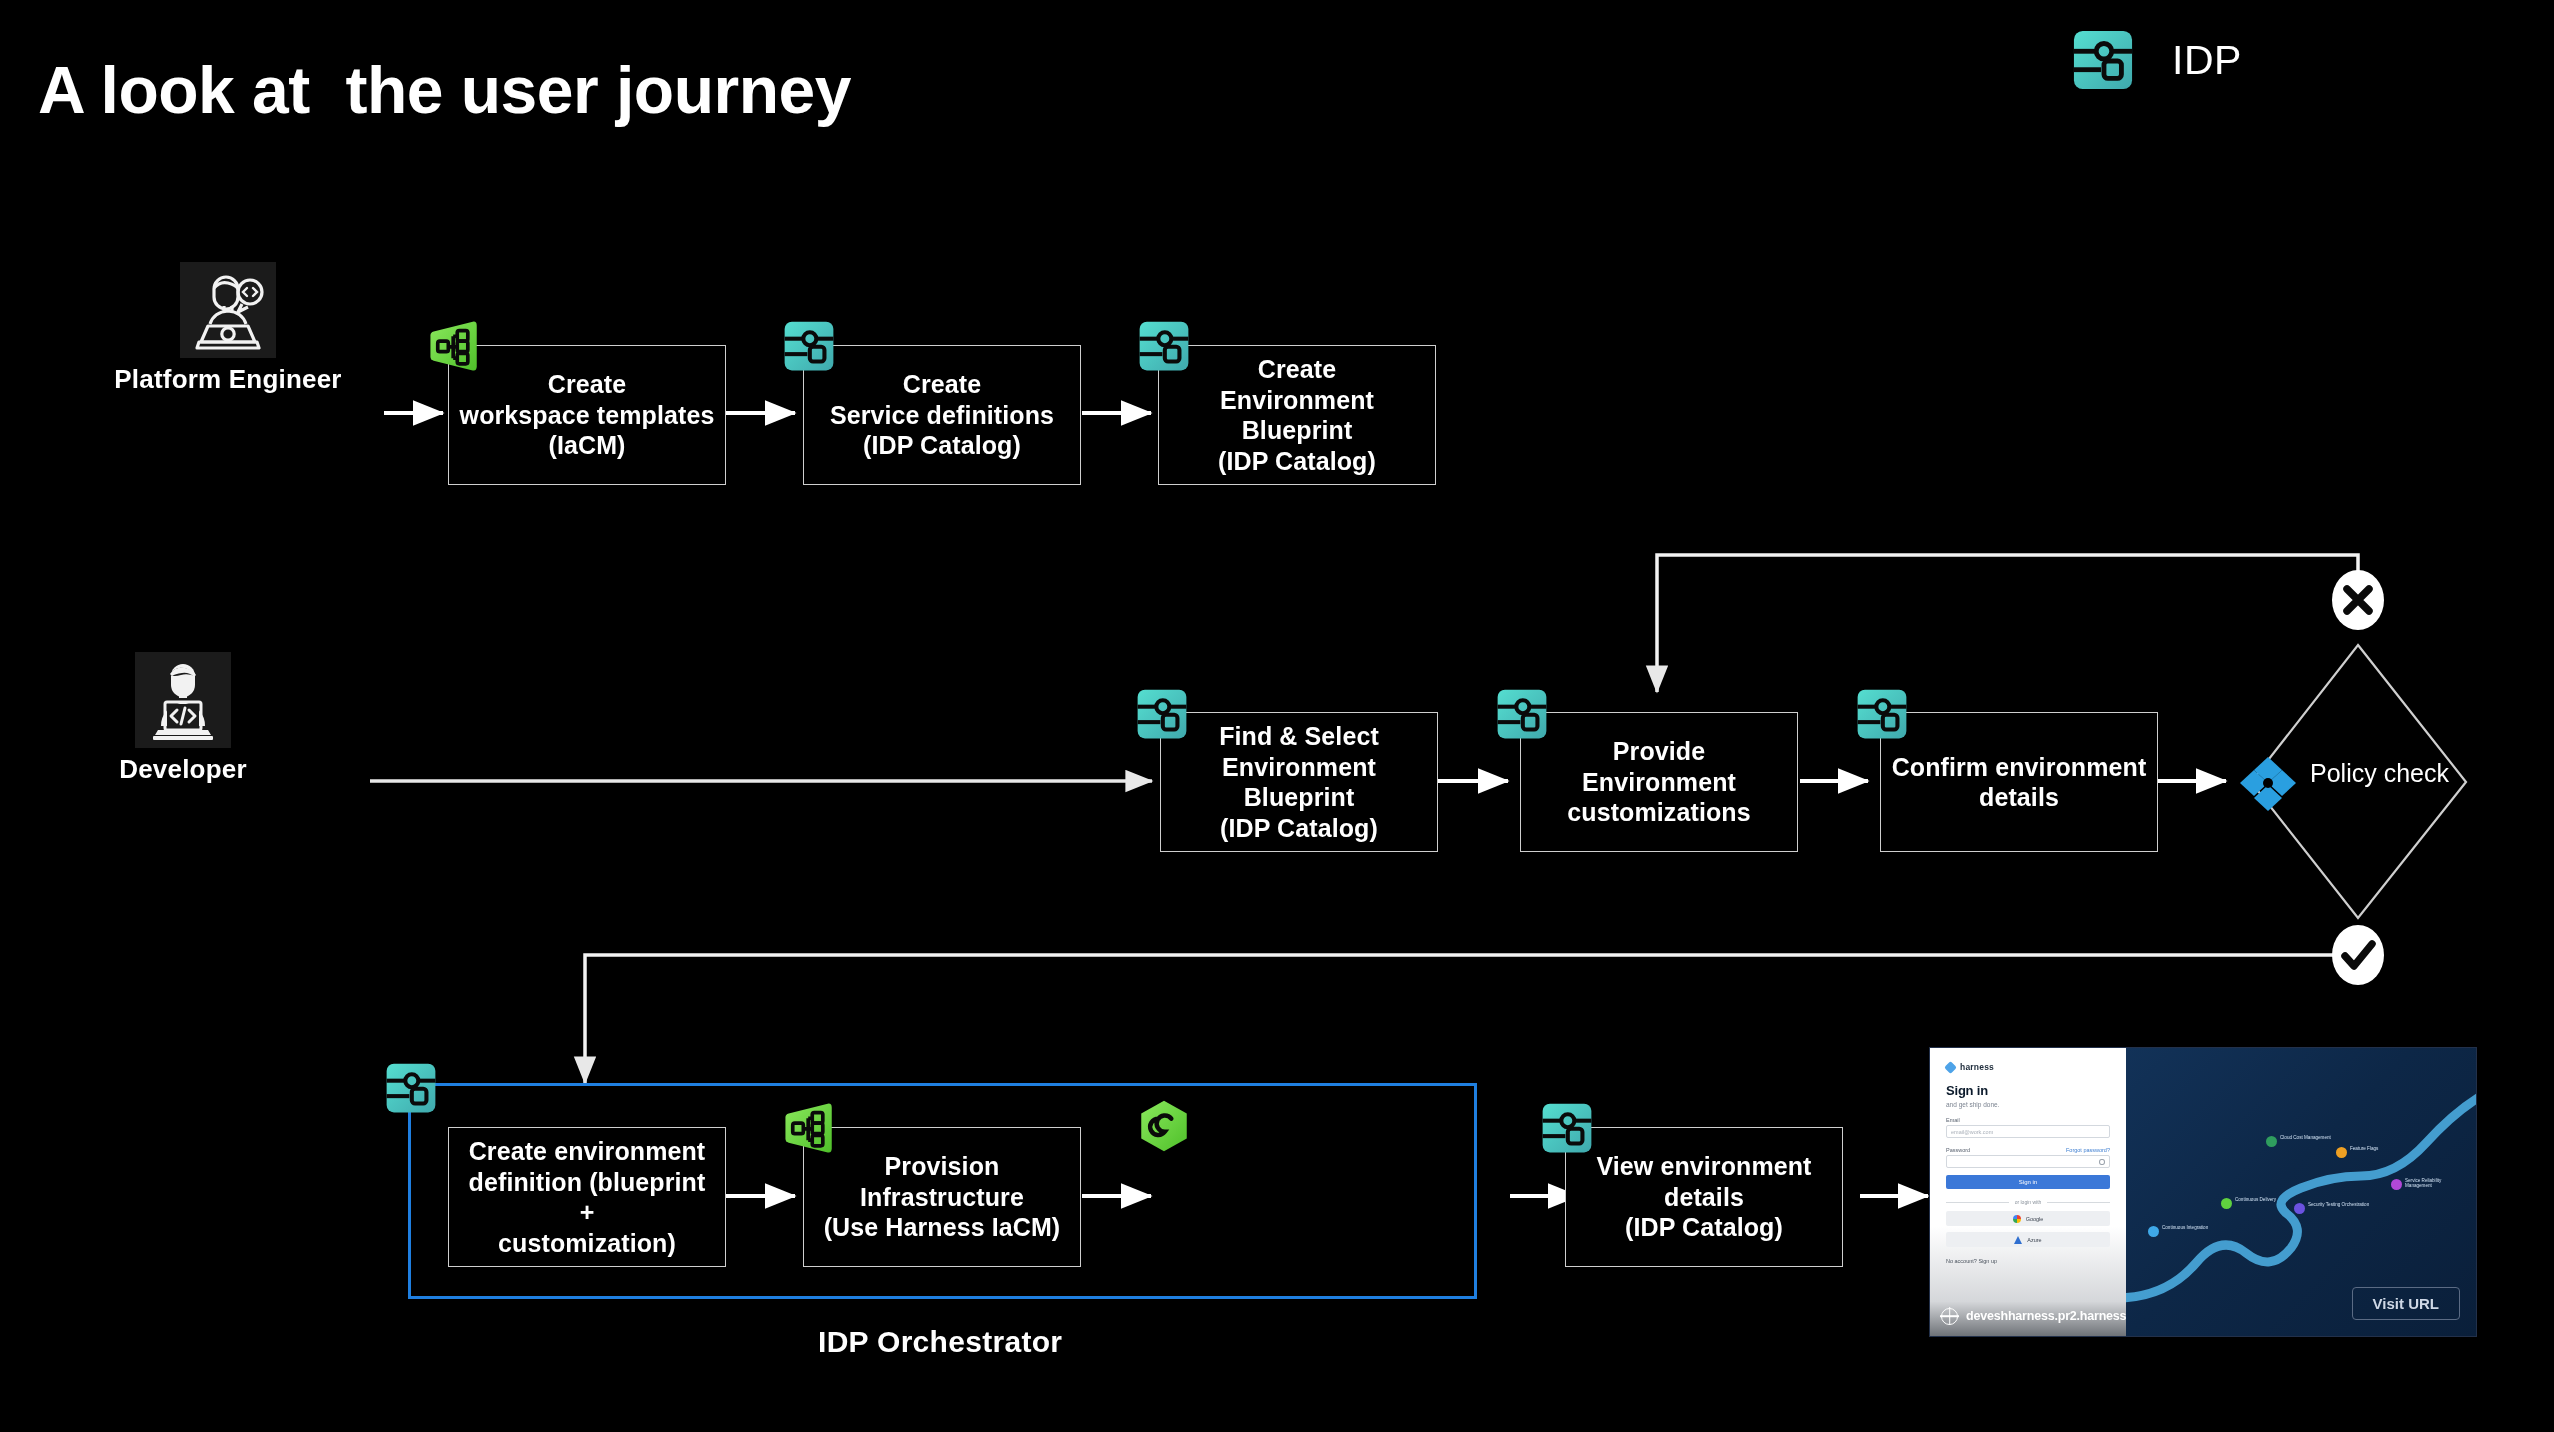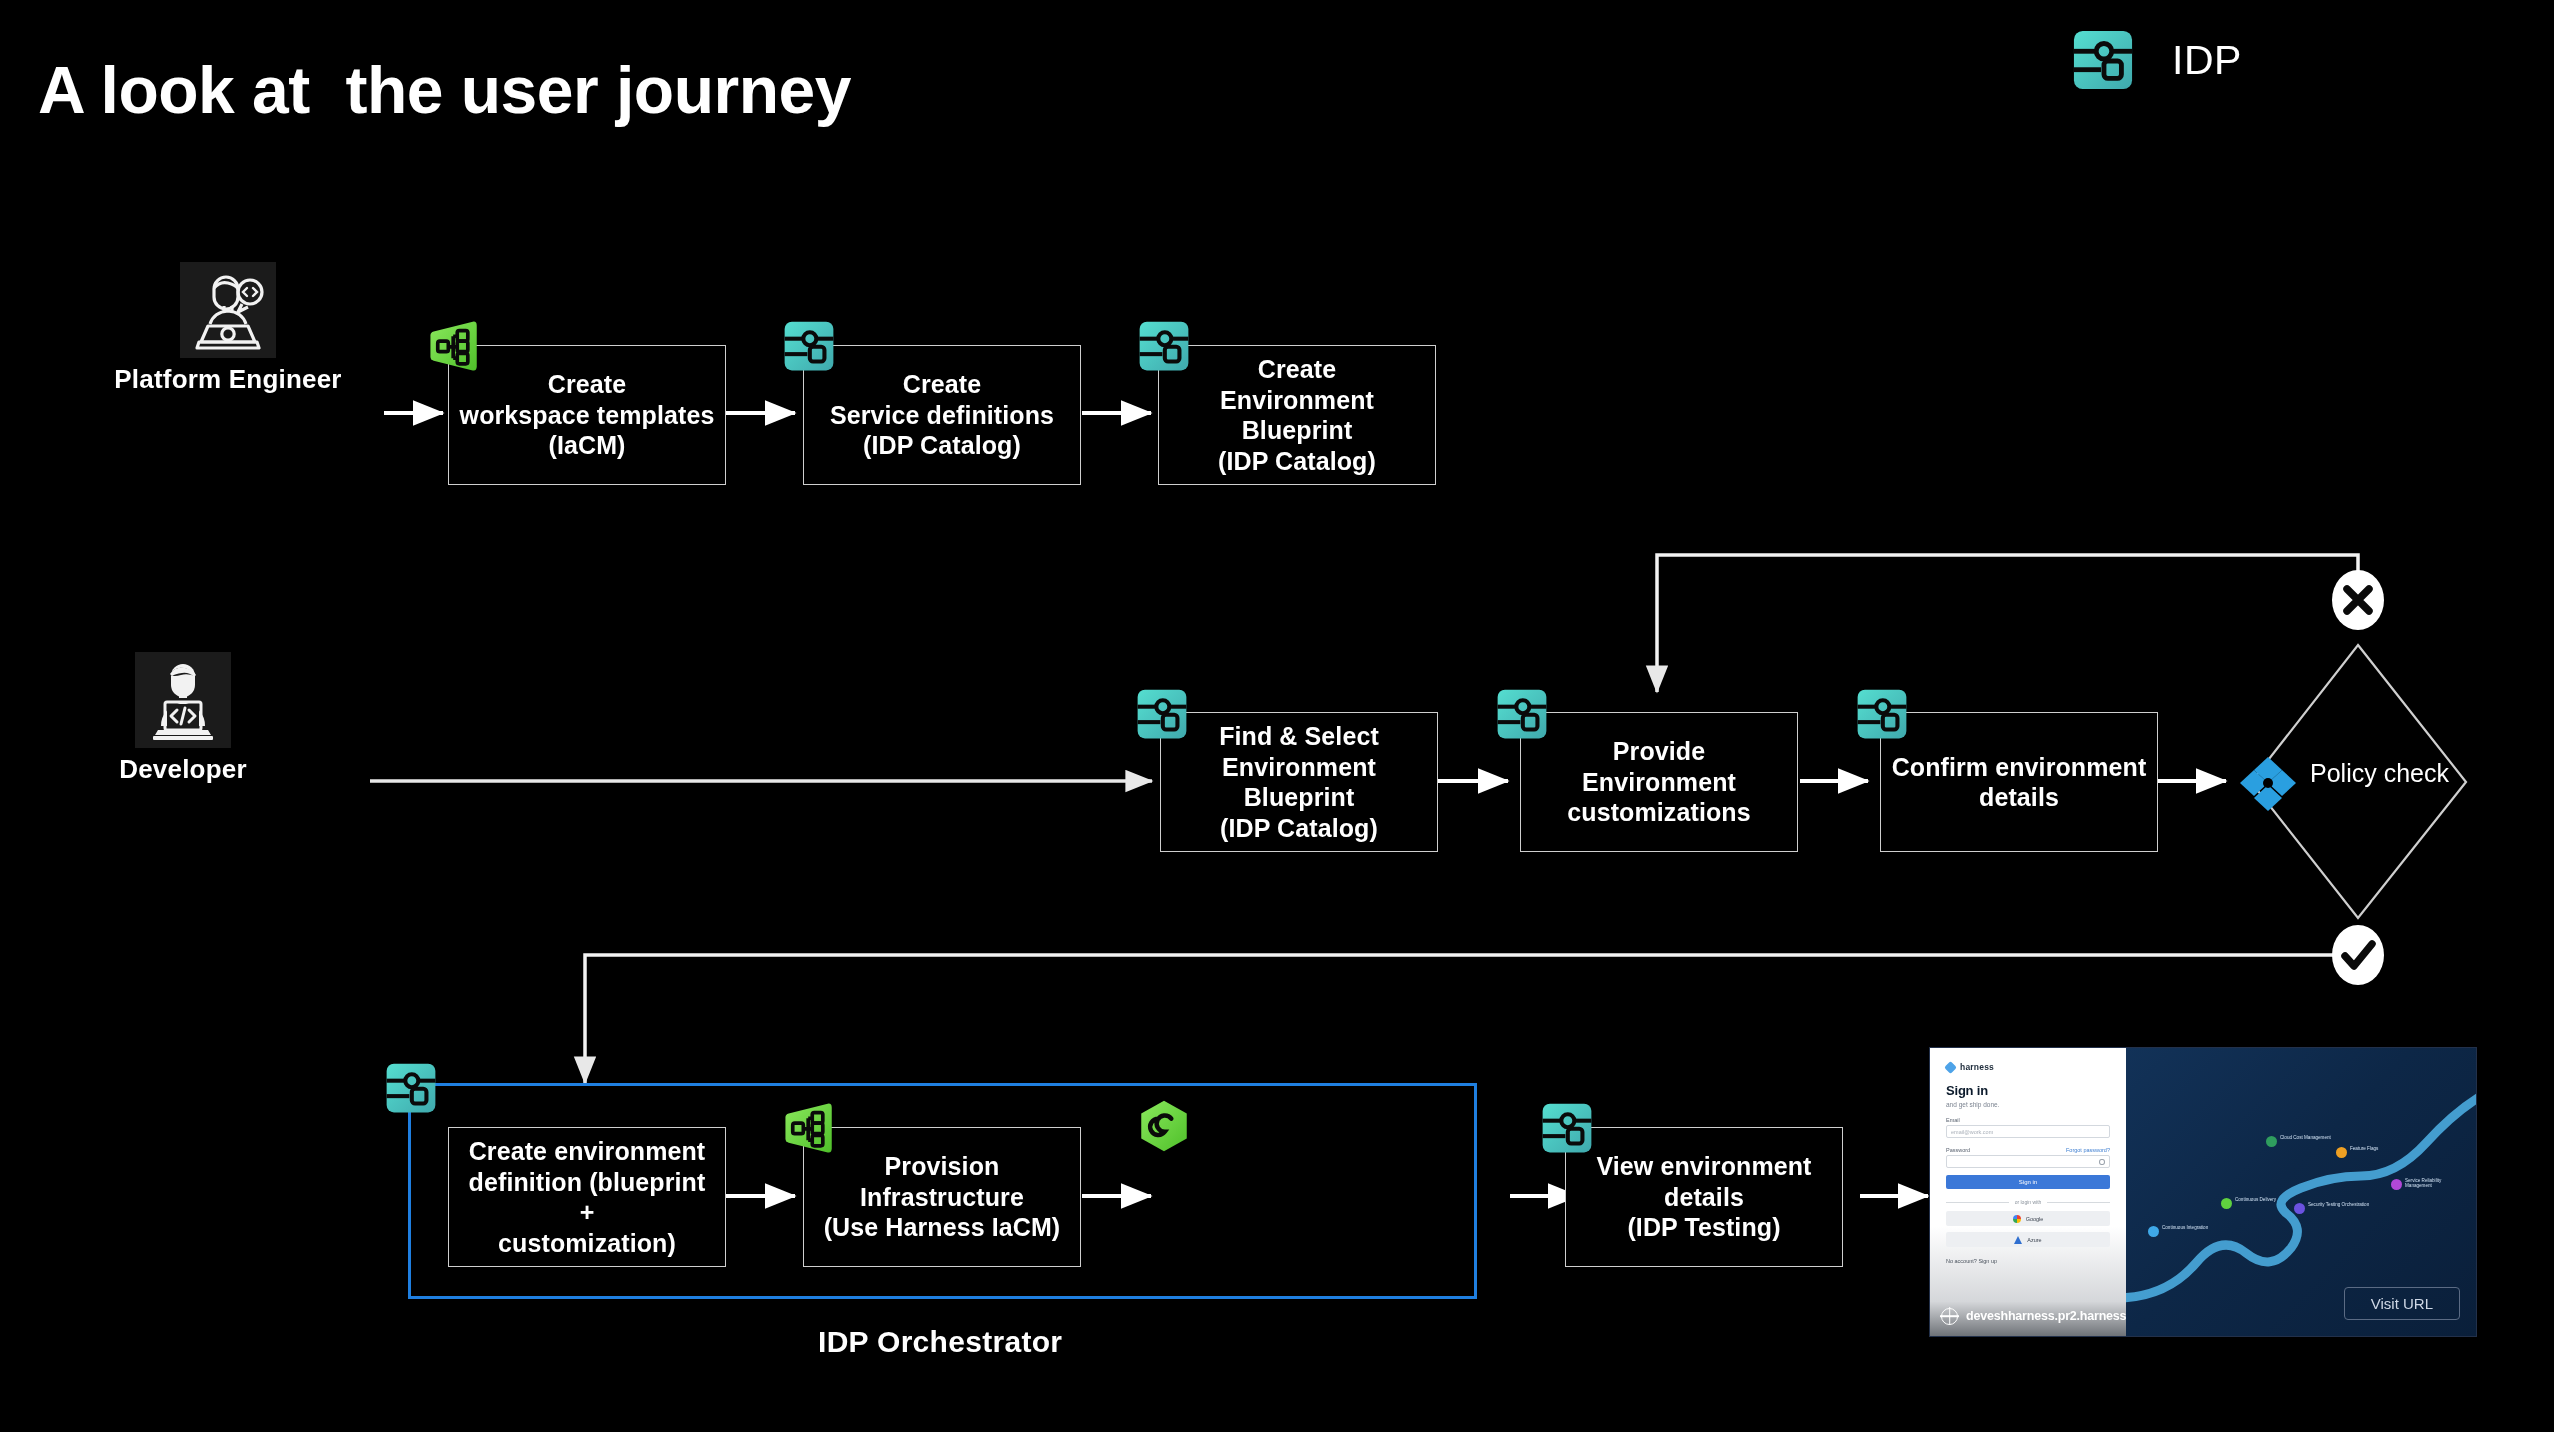--- a/index.html
+++ b/index.html
@@ -78,21 +78,21 @@
   .t-sso { margin-top:6px; height:15px; background:#edeff2; border-radius:2px; display:flex; align-items:center; justify-content:center; gap:5px; font-size:5.5px; color:#3c4450;}
   .t-g { width:8px;height:8px;border-radius:50%;
         background:conic-gradient(#ea4335 0 25%, #fbbc05 0 50%, #34a853 0 75%, #4285f4 0 100%); }
   .t-az { width:0;height:0;border-left:4px solid transparent;border-right:4px solid transparent;border-bottom:8px solid #2f6fd0;}
   .t-noacct { font-size:5.5px; color:#4a525d; margin-top:11px;}
   .t-url { position:absolute; left:0; bottom:0; width:100%; height:40px; display:flex; align-items:center; gap:8px; padding-left:11px; color:#fff; font-size:12.5px; font-weight:bold; letter-spacing:-.2px;}
   .t-globe { width:17px;height:17px;border:1.6px solid #fff;border-radius:50%;position:relative;flex:0 0 auto;}
   .t-globe:before{content:"";position:absolute;left:50%;top:-1.6px;bottom:-1.6px;width:1.6px;background:#fff;transform:translateX(-50%);}
   .t-globe:after{content:"";position:absolute;top:50%;left:-1.6px;right:-1.6px;height:1.6px;background:#fff;transform:translateY(-50%);}
   .t-visit { position:absolute; right:16px; bottom:16px; border:1px solid #5b6b84; border-radius:4px;
-             padding:7px 26px; font-size:15px; color:#cfd8e6; }
+             padding:7px 20px; font-size:15px; color:#cfd8e6;font-weight:bold; }
   .tr-node { position:absolute; }
   .tr-dot { width:11px;height:11px;border-radius:50%; }
   .tr-txt { position:absolute; left:14px; top:-1px; font-size:4.6px; color:#cfe0f2; line-height:1.15; width:64px;}
 </style>
 </head>
 <body>
 
 <div class="stage">
 
   <div class="abs" id="page-title">A look at  the user journey</div>
@@ -388,21 +388,21 @@
       </defs>
     <path d="M32 1 L60 16.5 L60 47.5 L32 63 L4 47.5 L4 16.5 Z" fill="url(#gc2)"></path>
     <path d="M41 23 a10 10 0 1 0 -8 16 a10 10 0 1 1 -8 -16" fill="none" stroke="#0a0a0a" stroke-width="5.5" stroke-linecap="round"></path>
   </svg>
 
   <div class="group-label" style="left:818px; top:1325px;">IDP Orchestrator</div>
 
   <div class="pbox" style="left:1565px; top:1127px; width:278px; height:140px;">
     <span style="white-space:pre-line">View environment
 details
-(IDP Testing)</span>
+(IDP Catalog)</span>
   </div>
   <svg class="pbox-ico" style="left:1541px; top:1102px;" viewBox="0 0 64 64">
     <defs>
         <linearGradient id="gd7" x1="0" y1="0" x2="1" y2="1">
           <stop offset="0" stop-color="#55ded0"></stop>
           <stop offset="1" stop-color="#3fa9ad"></stop>
         </linearGradient>
       </defs>
     <rect x="2" y="2" width="60" height="60" rx="9" fill="url(#gd7)"></rect>
     <path d="M2 23 H26" stroke="#0a0a0a" stroke-width="5"></path>

